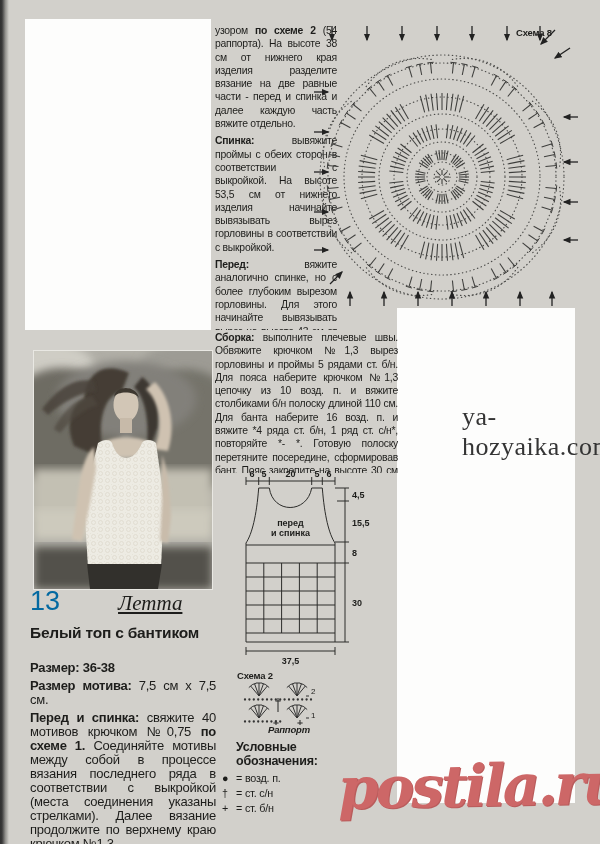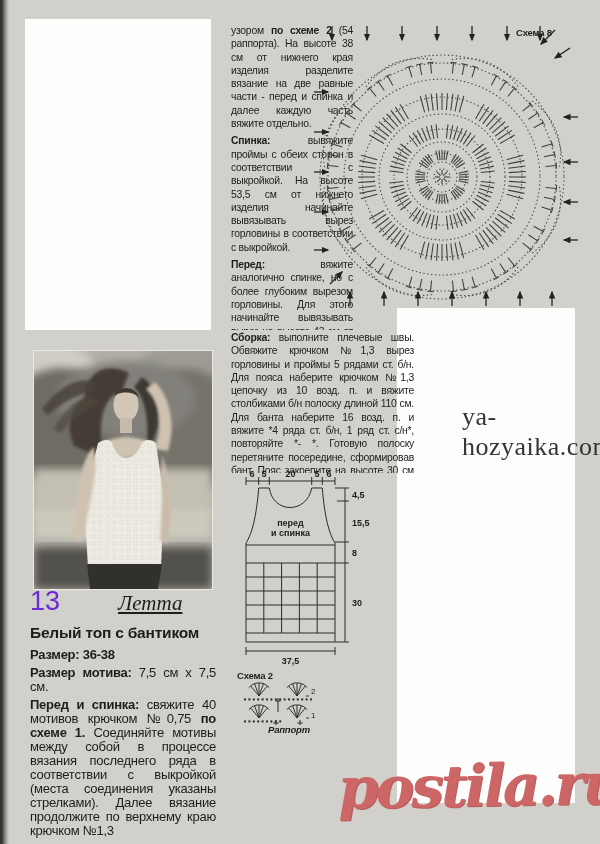--- a/index.html
+++ b/index.html
@@ -1,30 +1,30 @@
 <!DOCTYPE html>
 <html lang="ru"><head>
 <meta charset="utf-8">
 <style>
   html,body{margin:0;padding:0;background:#b9b7b2;}
   #canvas{position:relative;width:600px;height:844px;background:#d2d0cb;overflow:hidden;
           font-family:"Liberation Sans",sans-serif;color:#1d1d1b;}
   .abs{position:absolute;}
   .white{background:#fdfdfc;}
   
-  .col{font-size:10.4px;line-height:13.3px;letter-spacing:-0.25px;text-align:justify;margin-left:16px;}
+  .col{font-size:10.4px;line-height:13.3px;letter-spacing:-0.25px;text-align:justify;}
   .col p{margin:0 0 4px 0;}
   .lead{font-weight:bold;}
   
   .art{width:186px;}
   .art-row{display:flex;align-items:baseline;}
-  .art-num{font-size:27px;color:#6d28d9;letter-spacing:0;}
+  .art-num{font-size:27px;color:#0369a1;letter-spacing:0;}
   .art-name{font-family:"Liberation Serif",serif;font-weight:normal;font-style:italic;
             font-size:21px;text-decoration:underline;margin-left:58px;}
-  .art-title{font-size:15.5px;font-weight:bold;margin:7px 0 6px 0;letter-spacing:-0.2px;}
+  .art-title{font-size:15.5px;font-weight:bold;margin:7px 0 19px 0;letter-spacing:-0.2px;}
   .art p{margin:4px 0 0 0;font-size:13px;line-height:14px;letter-spacing:-0.25px;text-align:justify;}
   
   .slab{font-size:9.5px;font-weight:bold;letter-spacing:-0.2px;}
   
   .legend-title{font-size:12.5px;font-weight:bold;margin:0 0 4px 14px;letter-spacing:-0.2px;}
   .legend-row{display:flex;align-items:baseline;font-size:10.8px;height:15px;letter-spacing:-0.2px;}
   .legend-sym{width:14px;display:inline-block;}
   
   .wm1{font-family:"Liberation Serif",serif;font-size:26px;color:#343434;letter-spacing:0.5px;}
   .wm2{font-family:"DejaVu Serif",serif;font-weight:bold;font-style:italic;font-size:58px;
@@ -569,16 +569,31 @@
       <line x1="32.4" y1="21" x2="37.6" y2="21" stroke="#333" stroke-width="1.1"></line>
       <line x1="33" y1="40" x2="33" y2="45" stroke="#333" stroke-width="1.1"></line>
       <line x1="30.4" y1="43" x2="35.6" y2="43" stroke="#333" stroke-width="1.1"></line>
       <line x1="57" y1="40" x2="57" y2="45" stroke="#333" stroke-width="1.1"></line>
       <line x1="54.4" y1="43" x2="59.6" y2="43" stroke="#333" stroke-width="1.1"></line>
       <line x1="63" y1="16" x2="66" y2="16" stroke="#333" stroke-width="1"></line>
       <line x1="63" y1="38" x2="66" y2="38" stroke="#333" stroke-width="1"></line>
     </svg>
   <div class="abs slab" style="left:268px;top:724px;font-style:italic;">Раппорт</div>
 
+  <div class="abs" style="left:222px;top:740px;width:150px;">
+    <div class="legend-title">Условные обозначения:</div>
+    <div class="legend-row">
+      <span class="legend-sym">●</span>
+      <span>=  возд. п.</span>
+    </div>
+    <div class="legend-row">
+      <span class="legend-sym">†</span>
+      <span>=  ст. с/н</span>
+    </div>
+    <div class="legend-row">
+      <span class="legend-sym">+</span>
+      <span>=  ст. б/н</span>
+    </div>
+  </div>
 
   <div class="abs wm2" style="left:338px;top:752px;">postila.ru</div>
 
 </div>
 
 </body></html>

